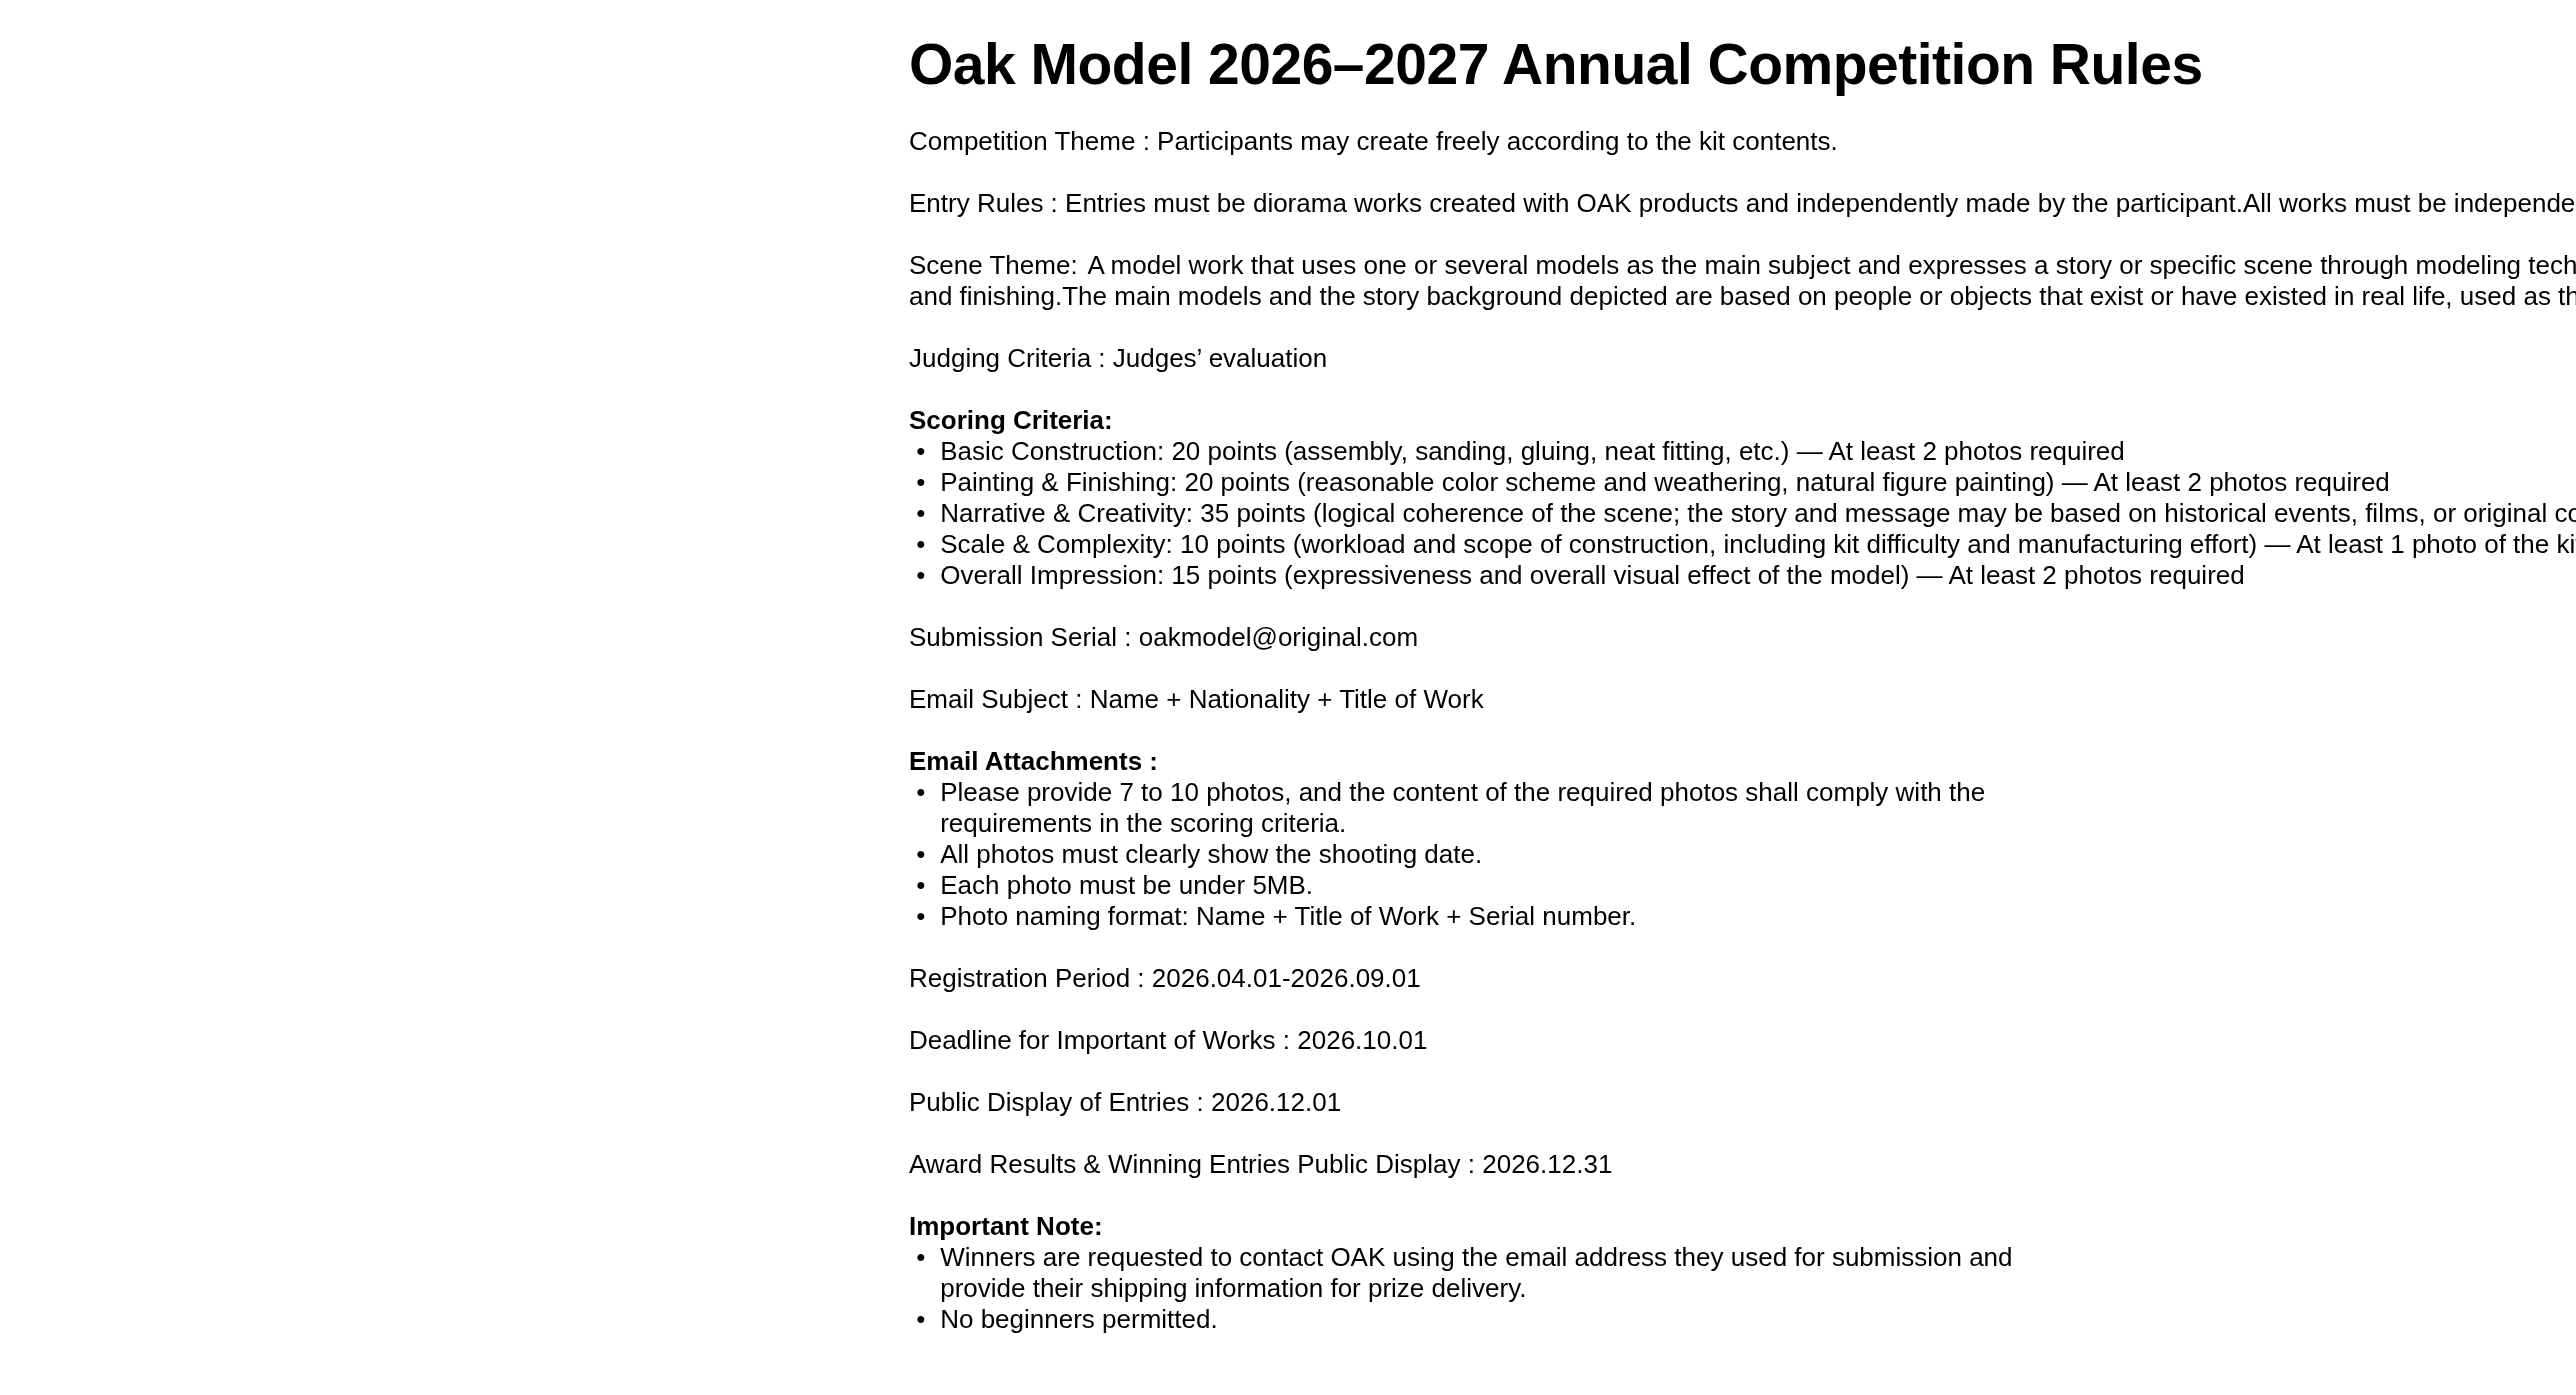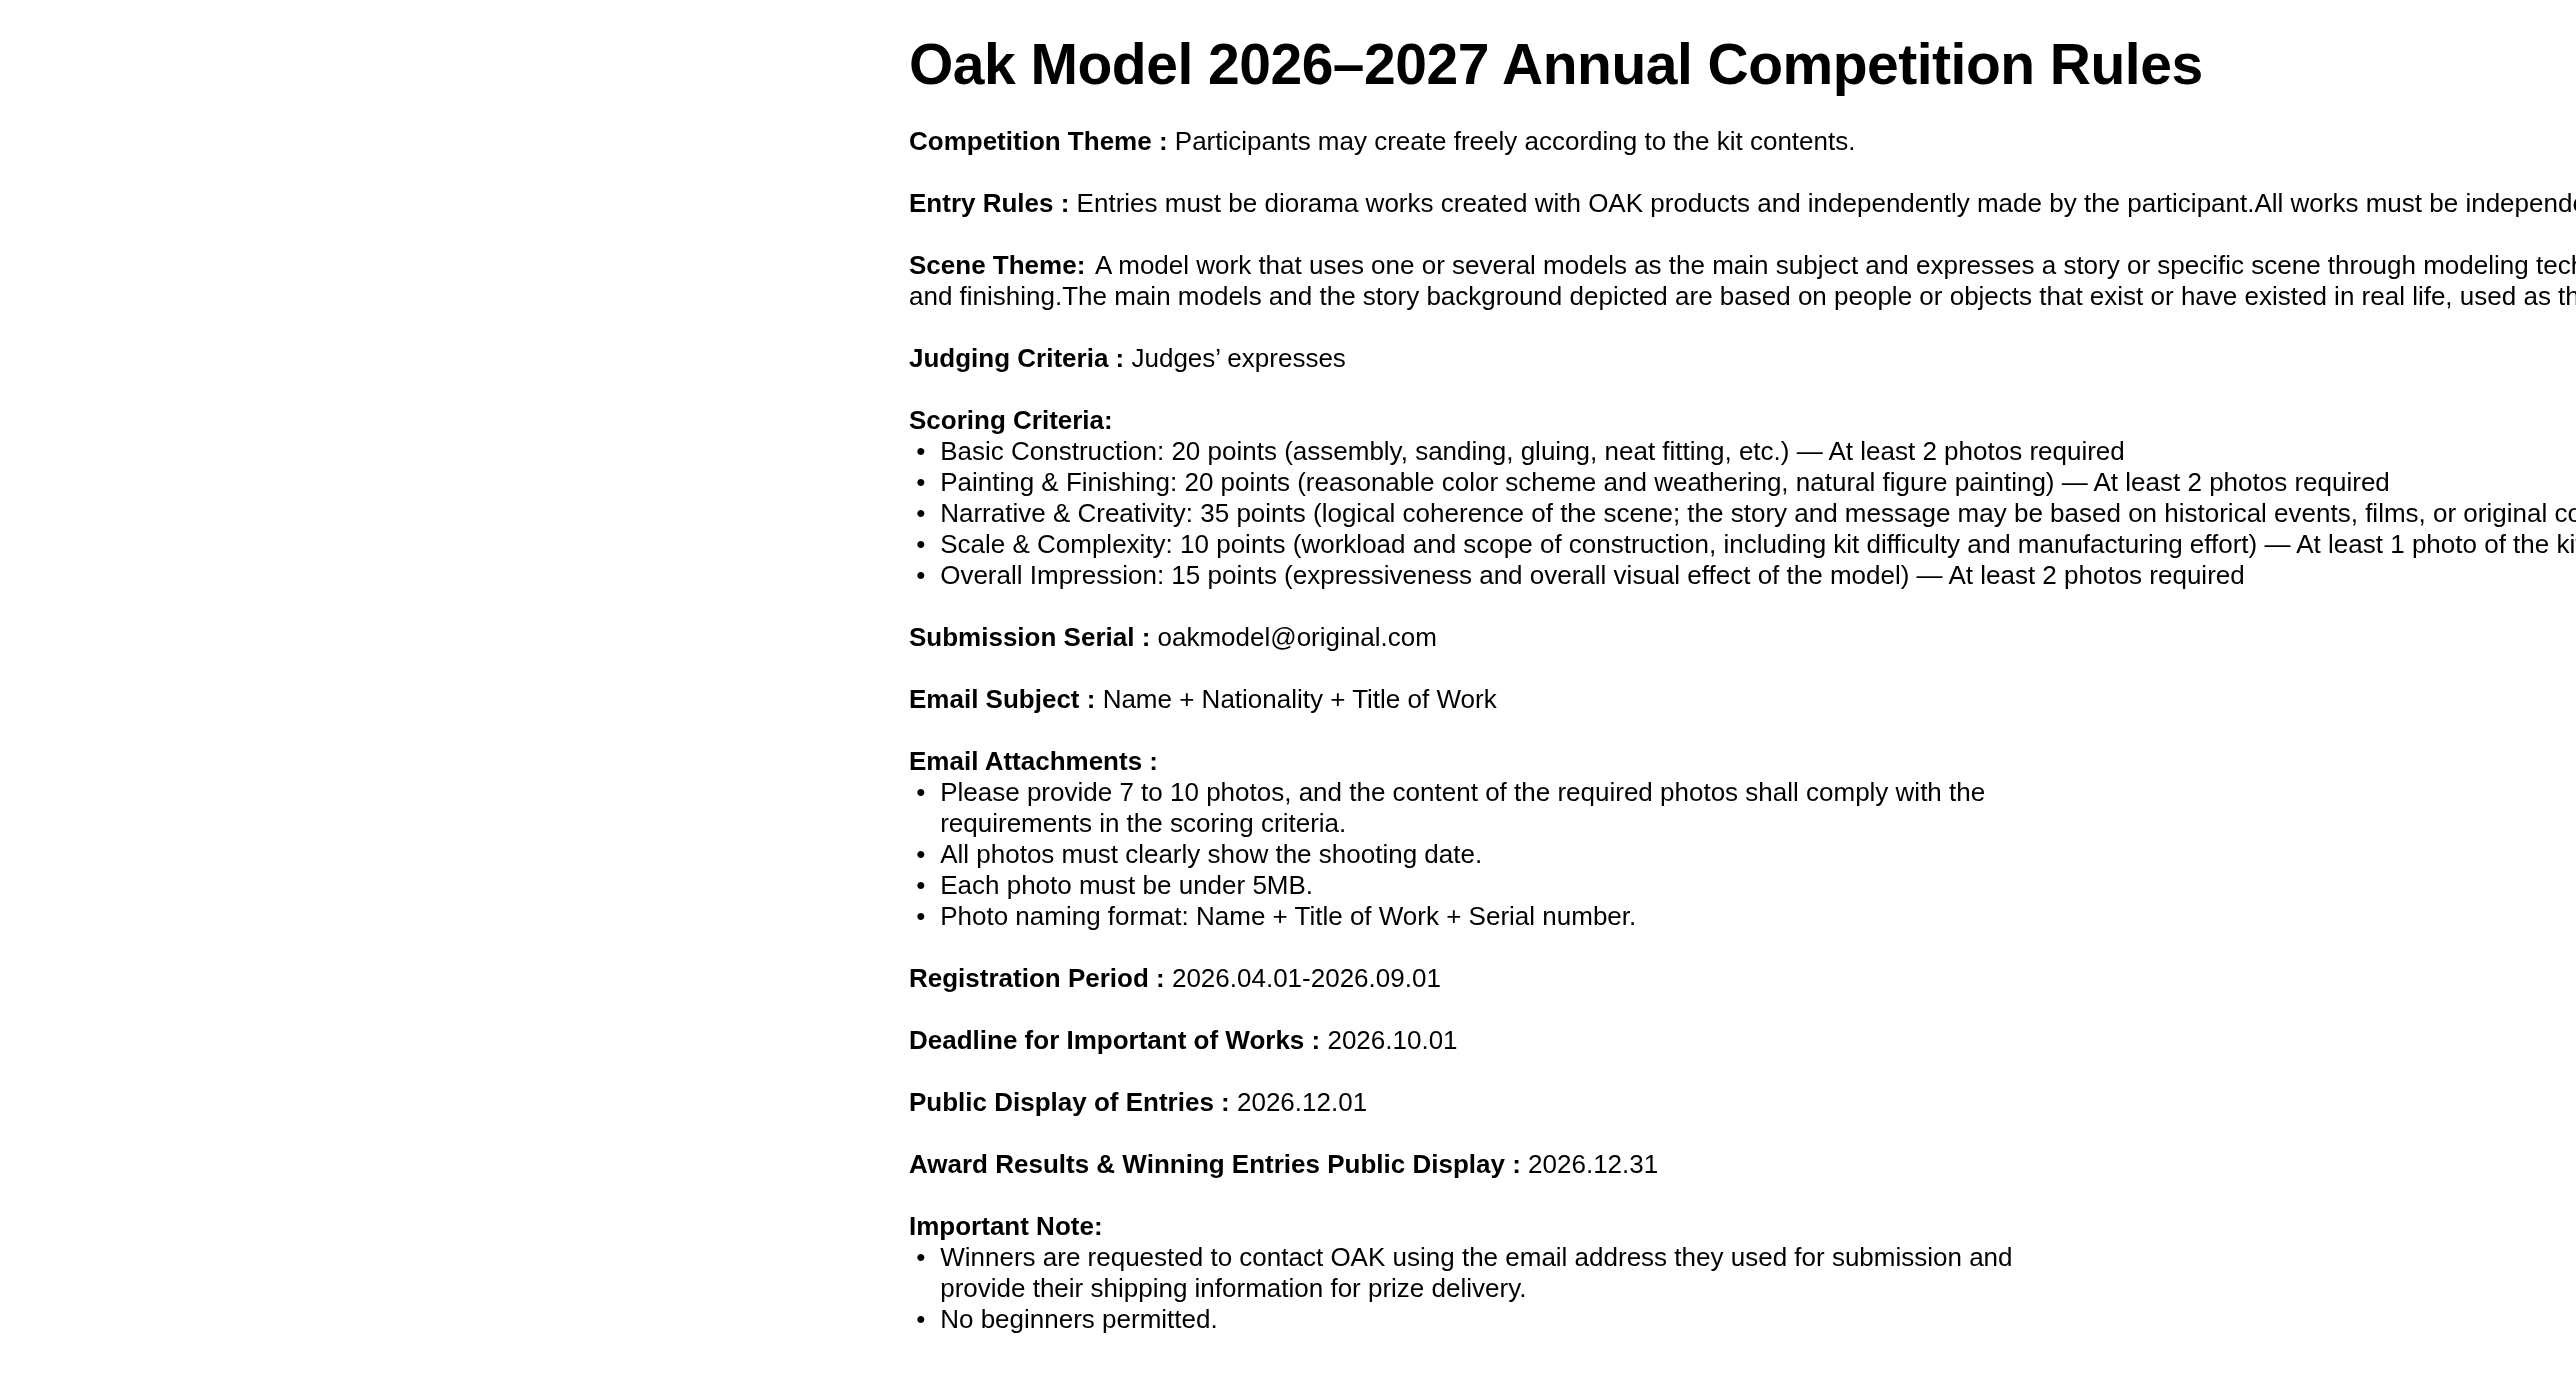--- a/index.html
+++ b/index.html
@@ -25,21 +25,21 @@
     font-weight: 600;
     letter-spacing: -0.5px;
     white-space: nowrap;
   }
   .sec {
     margin: 0 0 31px 0;
     font-size: 26px;
     line-height: 31px;
     font-weight: 400;
   }
-  .label { font-weight: 700; }
+  .label { font-weight: 400; }
   .heading { display: block; font-weight: 700; }
   .bullet {
     display: flex;
     padding-left: 7.2px;
     align-items: flex-start;
   }
   .marker {
     flex: none;
     width: 24px;
   }
@@ -54,21 +54,21 @@
 <div class="doc">
 
   <h1 class="title">Oak Model 2026–2027 Annual Competition Rules</h1>
 
   <p class="sec nowrap"><b class="label">Competition Theme :</b> <span>Participants may create freely according to the kit contents.</span></p>
 
   <p class="sec nowrap"><b class="label">Entry Rules :</b> <span>Entries must be diorama works created with OAK products and independently made by the participant.All works must be independently made by the participant.</span></p>
 
   <p class="sec"><b class="label scene-gap">Scene Theme:</b> <span class="nowrap">A model work that uses one or several models as the main subject and expresses a story or specific scene through modeling techniques such as layout, construction, weathering,</span><br><span class="nowrap">and finishing.The main models and the story background depicted are based on people or objects that exist or have existed in real life, used as the theme for the scene creation.</span></p>
 
-  <p class="sec nowrap"><b class="label">Judging Criteria :</b> <span>Judges’ expresses</span></p>
+  <p class="sec nowrap"><b class="label">Judging Criteria :</b> <span>Judges’ evaluation</span></p>
 
   <div class="sec">
     <span class="heading">Scoring Criteria:</span>
     <div class="bullet">
       <span class="marker">•</span>
       <span class="content nowrap">Basic Construction: 20 points (assembly, sanding, gluing, neat fitting, etc.) — At least 2 photos required</span>
     </div>
     <div class="bullet">
       <span class="marker">•</span>
       <span class="content nowrap">Painting &amp; Finishing: 20 points (reasonable color scheme and weathering, natural figure painting) — At least 2 photos required</span>

